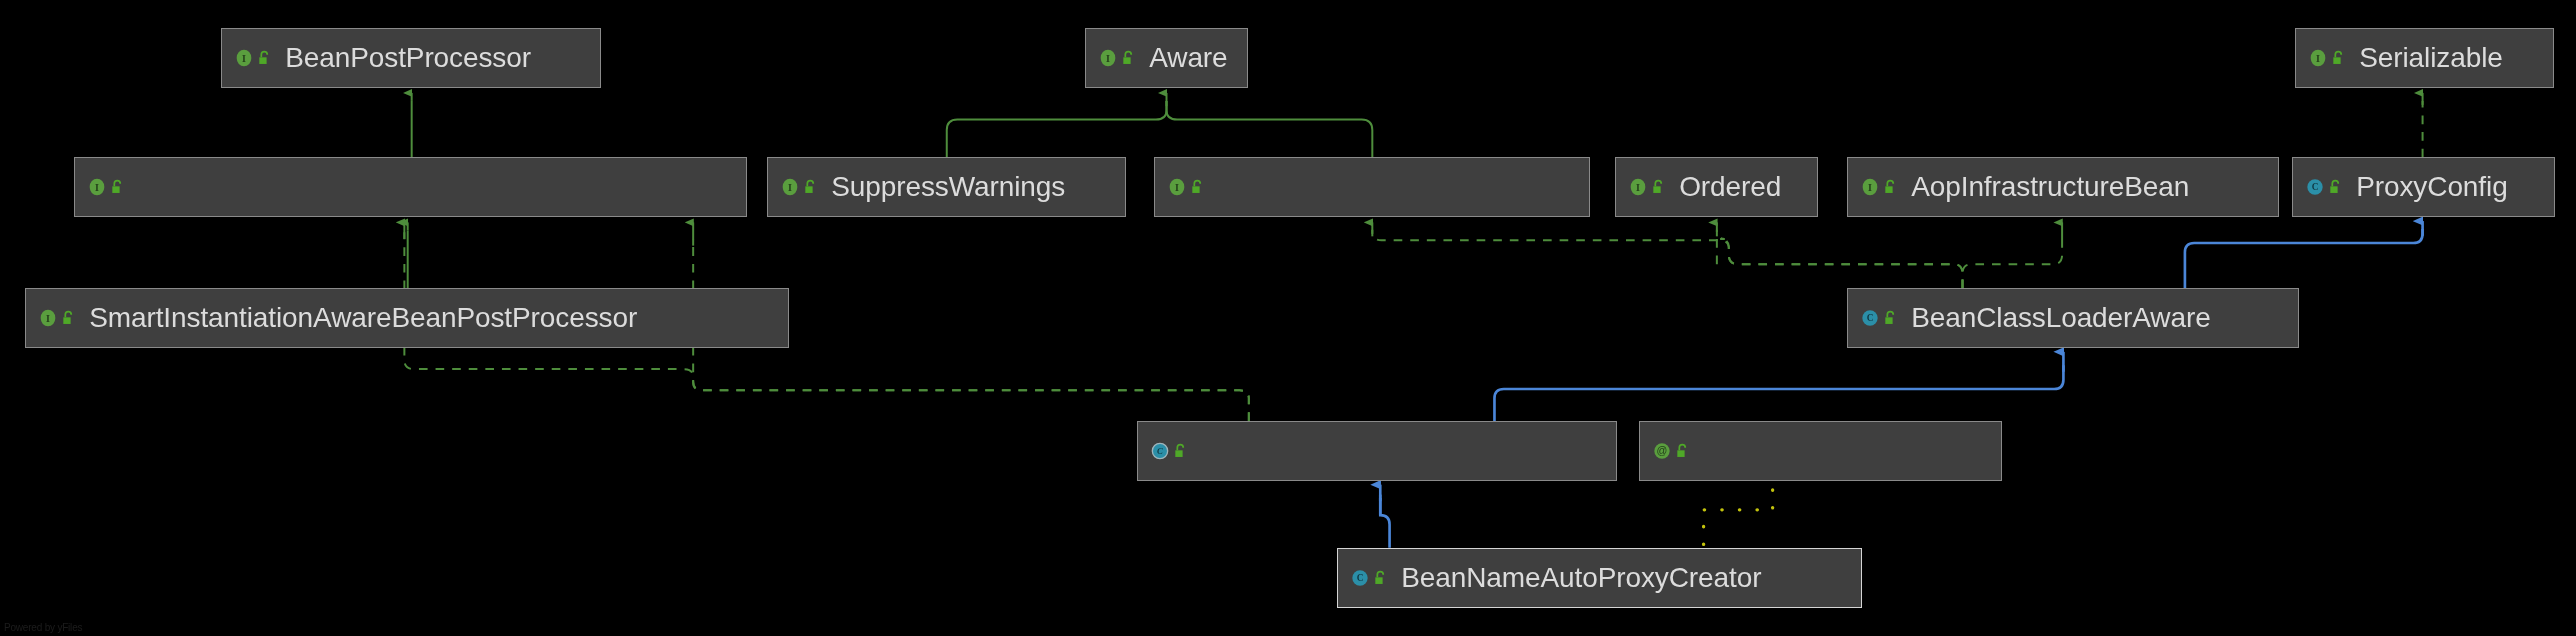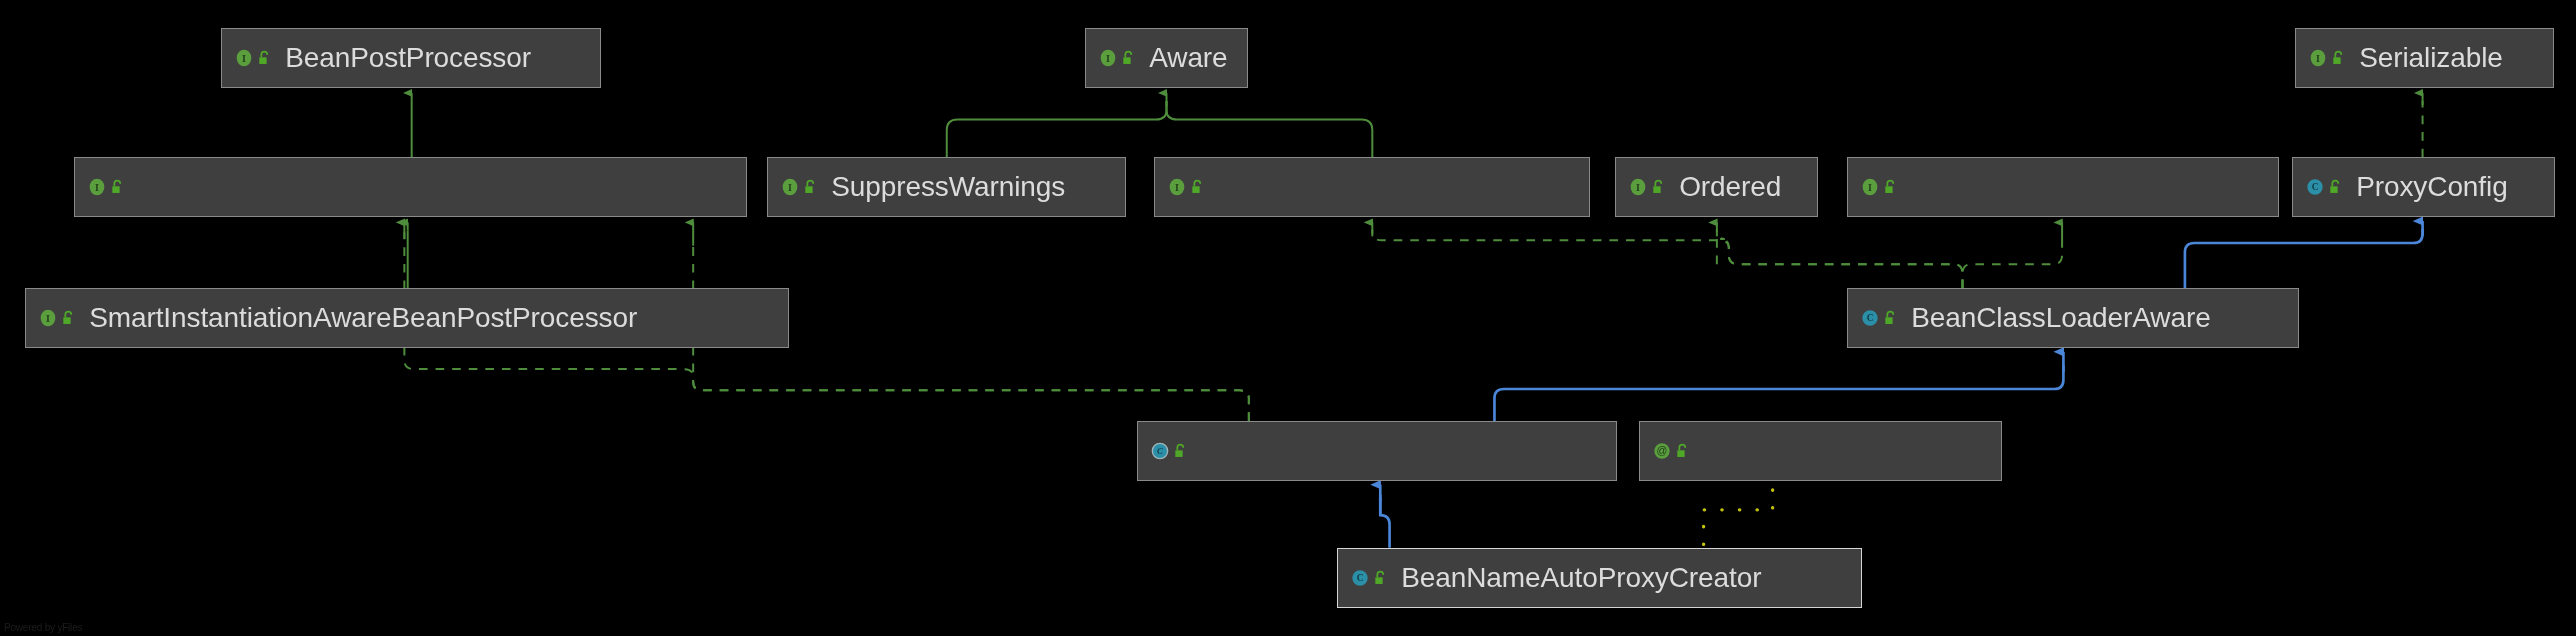--- a/index.html
+++ b/index.html
@@ -294,20 +294,21 @@
             <text x="15" y="21" font-family="Liberation Serif, serif" font-size="15" font-weight="bold" fill="#23401a" text-anchor="middle">I</text>
           </svg>
       </span>
       <span class="lock-icon">
         <svg viewBox="0 0 22 24" width="14.6" height="16">
             <path d="M8 11 V7 a4.5 4.5 0 0 1 9 0" fill="none" stroke="#4fa828" stroke-width="2.6"></path>
             <rect x="5" y="11" width="11" height="10" fill="#4fa828"></rect>
           </svg>
       </span>
     </span>
+    <span class="node-label">AopInfrastructureBean</span>
   </div>
 
   <div class="uml-node" style="left: 2292px; top: 157px; width: 263px; height: 60px;">
     <span class="icon-group">
       <span class="type-icon">
         <svg viewBox="0 0 30 30" width="20" height="20">
             <circle cx="15" cy="15" r="11.5" fill="#2b8fa8"></circle>
             <text x="15" y="20" font-family="Liberation Serif, serif" font-size="14" font-weight="bold" fill="#0e3a45" text-anchor="middle">C</text>
           </svg>
       </span>

